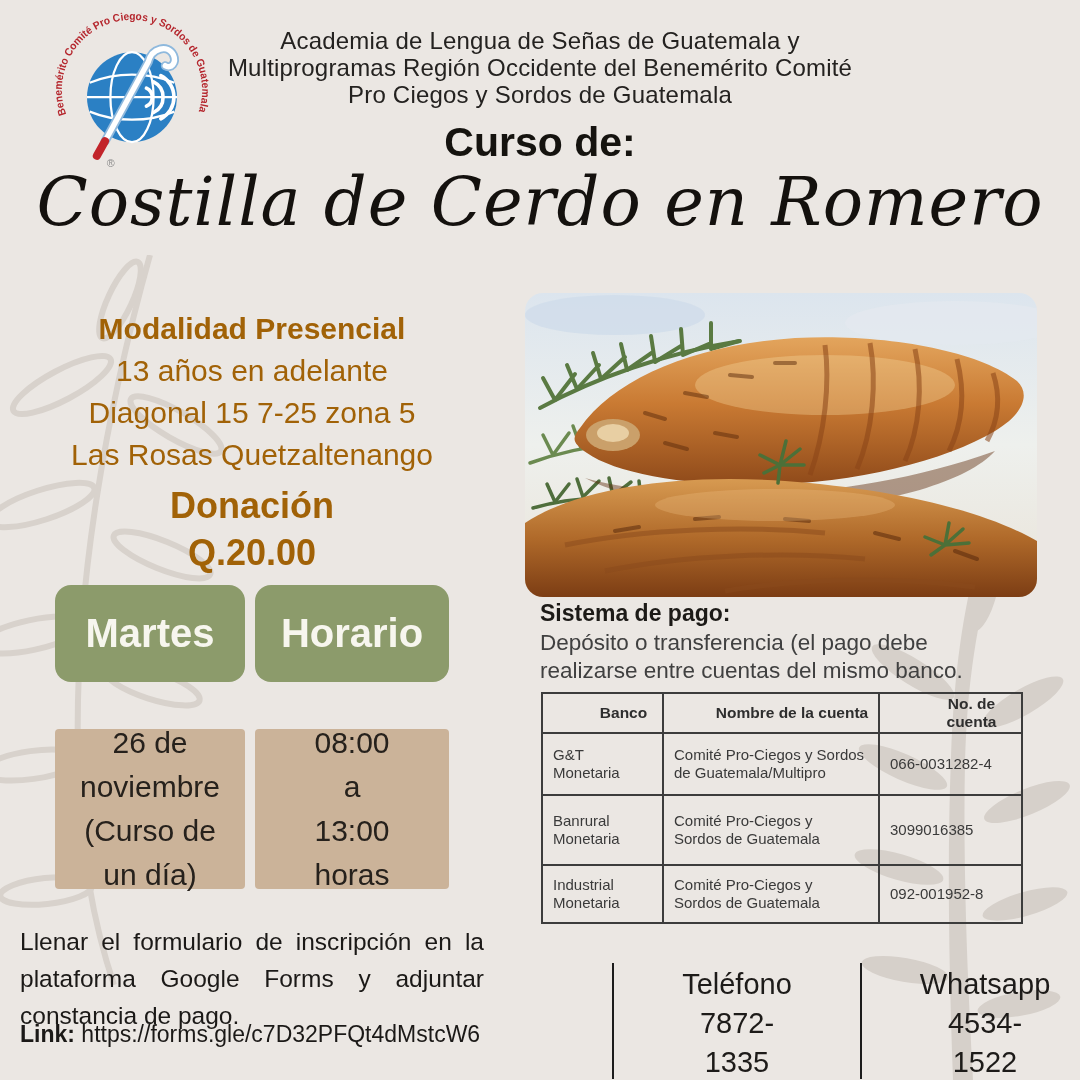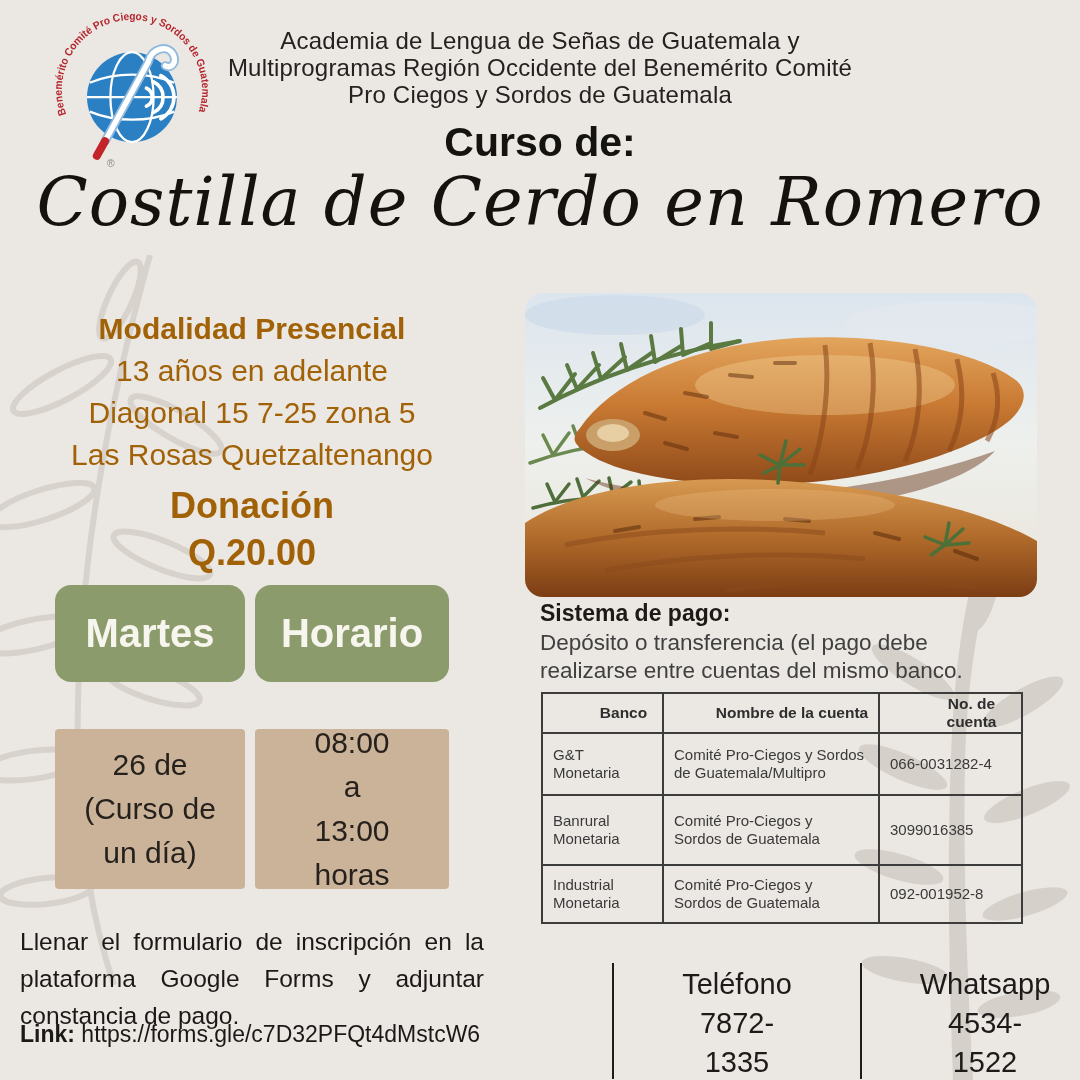--- a/index.html
+++ b/index.html
@@ -151,20 +151,21 @@
     <div>Las Rosas Quetzaltenango</div>
     <div class="donation" style="margin-top:6px">Donación</div>
     <div class="donation">Q.20.00</div>
   </div>
 
   <div class="abs schedule">
     <div class="hd">Martes</div>
     <div class="hd">Horario</div>
     <div class="bd">
       <span>26 de</span>
+      <span>noviembre</span>
       <span>(Curso de</span>
       <span>un día)</span>
     </div>
     <div class="bd">
       <span>08:00</span>
       <span>a</span>
       <span>13:00</span>
       <span>horas</span>
     </div>
   </div>

